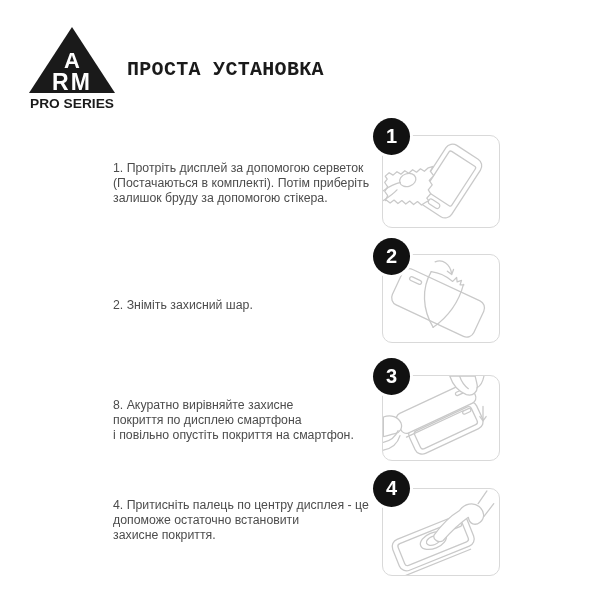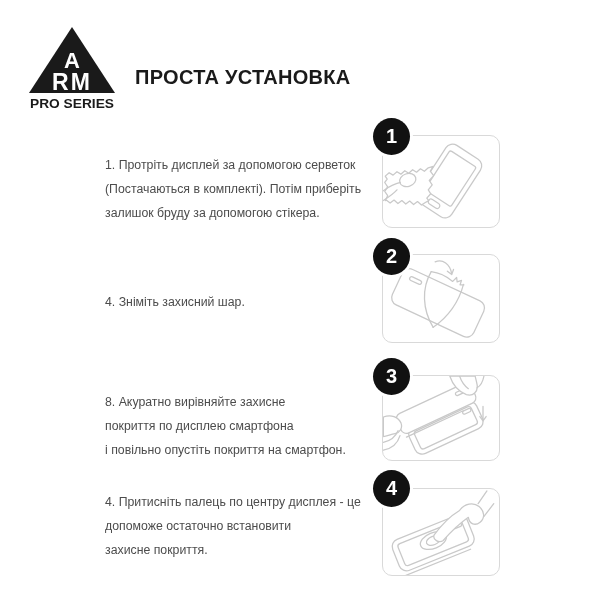--- a/index.html
+++ b/index.html
@@ -15,27 +15,27 @@
   .logo{position:absolute;left:26px;top:25px;width:90px;height:86px;}
   .logo .tri{fill:var(--ink);stroke:none;}
   .logo-letter{fill:#fff;stroke:none;font-family:"Liberation Sans",sans-serif;
     font-weight:bold;text-anchor:middle;}
   .lt{font-size:22px;}
   .lb{font-size:23px;letter-spacing:2px;}
   .logo-series{fill:var(--ink);stroke:none;font-family:"Liberation Sans",sans-serif;
     font-weight:bold;font-size:12.5px;text-anchor:middle;}
   
   .title{
-    position:absolute;left:127px;top:58px;margin:8px;
-    font-size:20px;font-weight:bold;letter-spacing:0.3px;color:var(--ink);white-space:nowrap;
+    position:absolute;left:127px;top:58px;margin:0;
+    font-size:20px;font-weight:bold;letter-spacing:0.3px;color:var(--ink);white-space:nowrap;font-family:Liberation Mono, monospace;
   }
   
   .step-text{
-    position:absolute;left:105px;margin:0;width:300px;
-    font-size:12.3px;line-height:24px;color:var(--body-text);white-space:pre;
+    position:absolute;left:105px;margin:8px;width:300px;
+    font-size:12.3px;line-height:15px;color:var(--body-text);white-space:pre;
   }
   .t1{top:153px}.t2{top:290px}.t3{top:390px}.t4{top:490px}
   
   .figbox{
     position:absolute;left:382px;width:118px;box-sizing:border-box;
     border:1.5px solid var(--box-border);border-radius:10px;background:#fff;
   }
   .b1{top:135px;height:93px}.b2{top:254px;height:89px}.b3{top:375px;height:86px}.b4{top:488px;height:88px}
   .figbox svg{display:block;width:100%;height:100%;}
   .ln{stroke:var(--line-art);fill:none;stroke-width:1.3;stroke-linecap:round;stroke-linejoin:round;}
@@ -80,21 +80,21 @@
              L39,70.5 35,67 31,70 27,66.5 23,69.5 19,66 15,69 11,65.5 7,68.5 3,65.5 2,66
              L4.5,61 1.5,56.5 4.5,52 1.5,47.5 4,44 Z"></path>
         <ellipse class="ln wh" cx="25" cy="45" rx="8.5" ry="6.5" transform="rotate(-18 25 45)"></ellipse>
         <path class="ln" d="M0,56 C7,51 13,48.5 17.5,47.5 M0,66 C6,62 10.5,59 14,55"></path>
       </svg>
     </div>
     <div class="badge bd1">1</div>
   </section>
 
   <section>
-    <p class="step-text t2">4. Зніміть захисний шар.</p>
+    <p class="step-text t2">2. Зніміть захисний шар.</p>
     <div class="figbox b2">
       <svg viewBox="0 0 118 89" aria-hidden="true">
         <g transform="translate(56,49) rotate(25)">
           <rect class="ln" x="-46" y="-20" width="92" height="40" rx="8"></rect>
           <rect class="ln" x="-37" y="-13" width="13" height="4" rx="2"></rect>
         </g>
         <path class="ln" d="M49,17 C39,34 40,56 51,74"></path>
         <path class="ln" d="M49,17 C57,18 65,22 71,27 l4,-4 0.5,4.5 4.5,-1.5 -1.5,4.5 4,0 M82,30 C78,45 68,62 51,74"></path>
         <path class="ln" d="M53,7 C61,4 68,9 70,19 M65.5,16.5 L70,20 71.8,14.8"></path>
       </svg>

